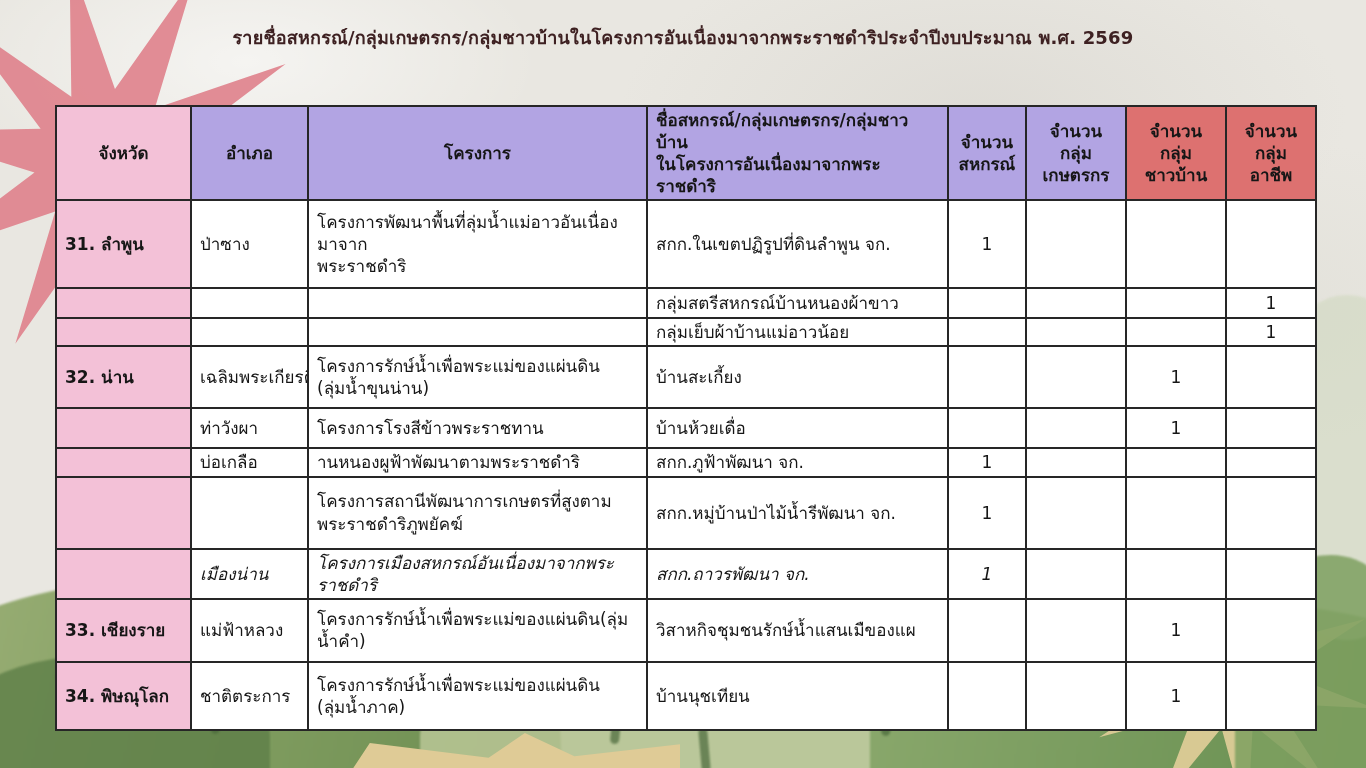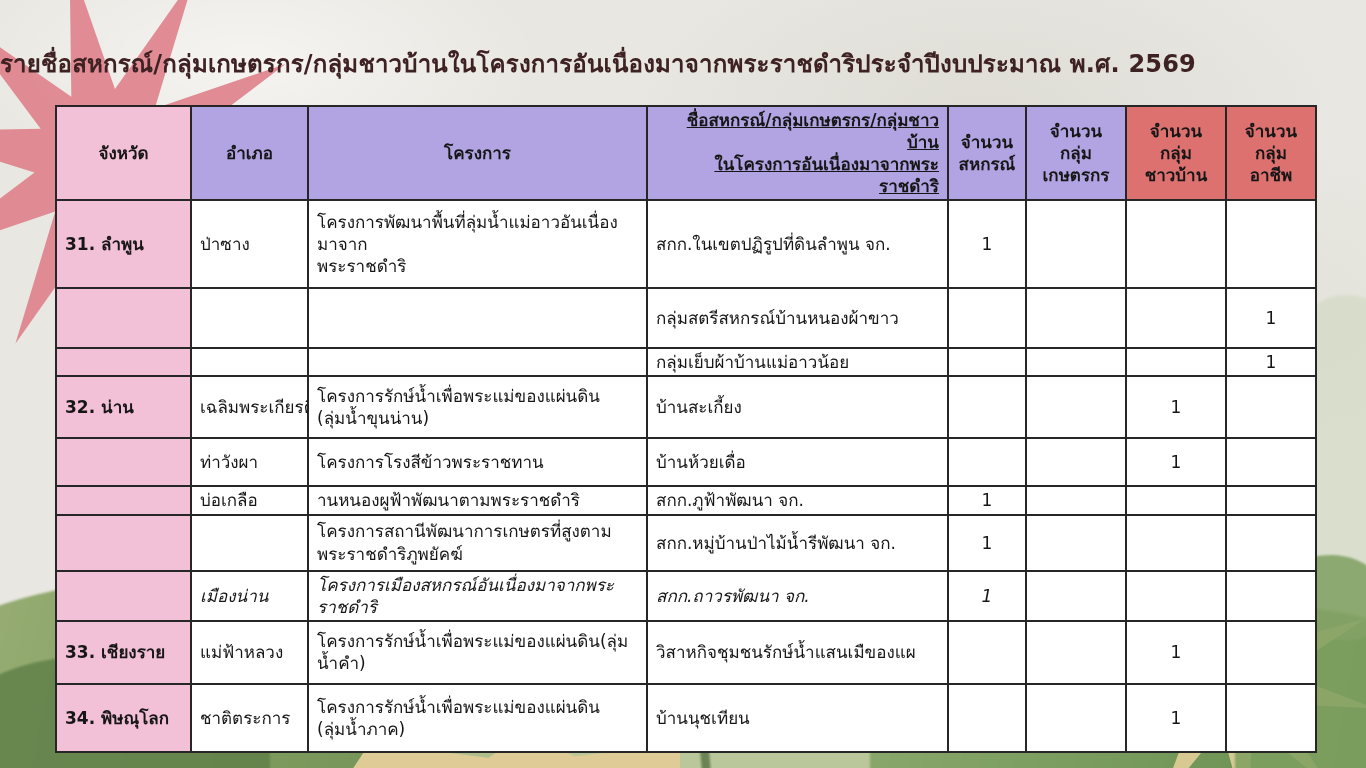--- a/index.html
+++ b/index.html
@@ -40,47 +40,47 @@
   .tan-wedge{ left:350px; top:733px; width:330px; height:40px; background:#dfcb96; z-index:2;
     clip-path:polygon(0 100%,6% 25%,42% 62%,53% 0,68% 58%,100% 28%,100% 100%); filter:blur(.5px);}
   .stroke{ position:absolute; z-index:2; width:9px; height:44px; background:#49683a;
     border-radius:6px; opacity:.7; filter:blur(.8px); }
   .s1{left:58px;top:638px;transform:rotate(8deg);}  .s2{left:104px;top:668px;transform:rotate(-7deg);}
   .s3{left:154px;top:646px;transform:rotate(5deg);} .s4{left:208px;top:690px;transform:rotate(-9deg);}
   .s5{left:612px;top:700px;transform:rotate(6deg);} .s6{left:700px;top:728px;transform:rotate(-5deg);}
   .s7{left:884px;top:692px;transform:rotate(9deg);}
   
   .title{
-    position:absolute; z-index:5; top:44px; left:0; width:100%;
-    font-weight:bold; font-size:24px; color:#3e2122;
+    position:absolute; z-index:5; top:23px; left:0; width:100%;
+    text-align:center; font-weight:bold; font-size:18px; color:#3e2122;
     letter-spacing:.2px;
   }
   
   table.data{
     position:absolute; z-index:5; left:55px; top:105px; width:1260px;
     border-collapse:collapse; table-layout:fixed; background:#ffffff;
   }
   table.data th, table.data td{
     border:2px solid #262626; padding:2px 8px; font-size:17px; color:#161616;
     vertical-align:middle; line-height:1.3; overflow:hidden;
   }
   thead tr{ height:70px; }
   th{ font-weight:bold; text-align:center; white-space:pre-line; }
   th.pink, td.pink{ background:#f3c1d7; }
   th.purple{ background:#b2a4e3; }
   th.red{ background:#dd7170; }
-  th.left{ text-align:right;text-decoration:underline; }
+  th.left{ text-align:left; }
   td{ background:#ffffff; }
   td.province{ font-weight:bold; text-align:left; padding-left:12px; }
   td.txt{ text-align:left; white-space:pre-line; }
   td.num{ text-align:center; }
-  tbody tr:nth-child(1){height:88px;} tbody tr:nth-child(2){height:60px;}
+  tbody tr:nth-child(1){height:88px;} tbody tr:nth-child(2){height:30px;}
   tbody tr:nth-child(3){height:21px;margin-top:20px;} tbody tr:nth-child(4){height:62px;}
-  tbody tr:nth-child(5){height:48px;} tbody tr:nth-child(6){height:24px;}
-  tbody tr:nth-child(7){height:56px;} tbody tr:nth-child(8){height:40px;font-style:italic;}
+  tbody tr:nth-child(5){height:40px;} tbody tr:nth-child(6){height:24px;}
+  tbody tr:nth-child(7){height:72px;} tbody tr:nth-child(8){height:40px;font-style:italic;}
   tbody tr:nth-child(9){height:63px;} tbody tr:nth-child(10){height:68px;}
   col.c-province{width:135px;} col.c-district{width:117px;} col.c-project{width:339px;}
   col.c-name{width:301px;} col.c-coop{width:78px;} col.c-farmer{width:100px;}
   col.c-village{width:100px;} col.c-occupation{width:90px;}
 </style>
 </head>
 <body>
 
 <div class="bg-paper"></div>
 

